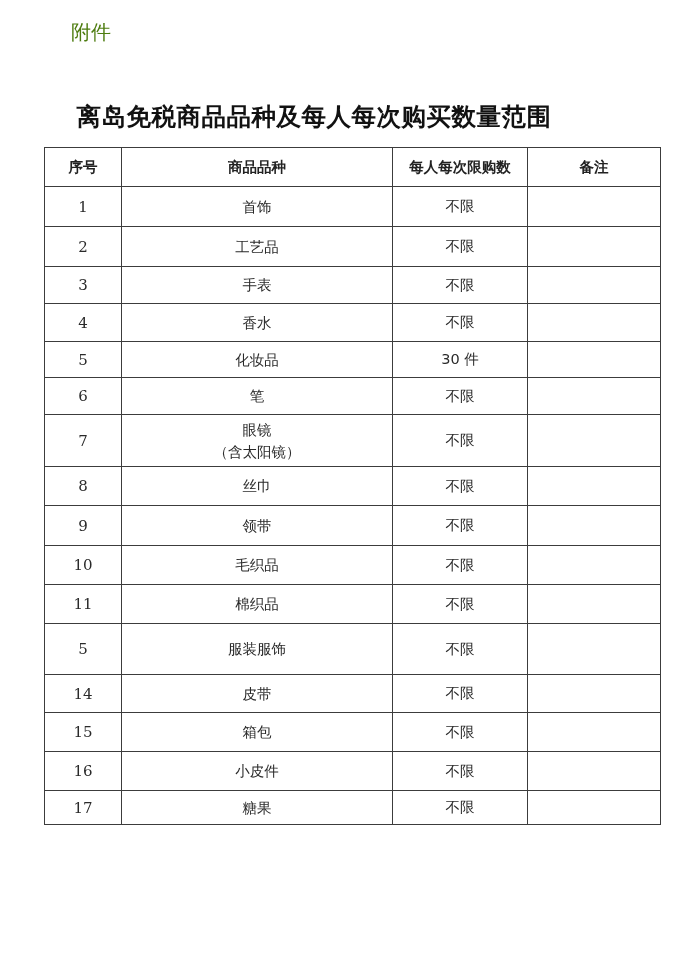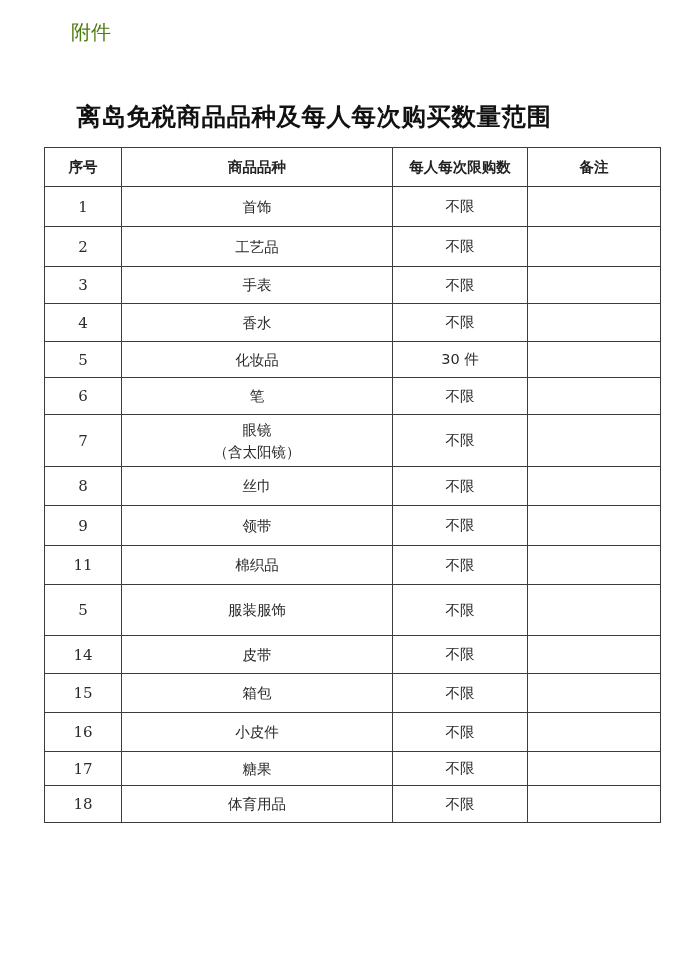--- a/index.html
+++ b/index.html
@@ -169,20 +169,28 @@
         <td></td>
       </tr>
       <tr style="height: 40px;">
         <td class="num">9</td>
         <td class="name">
           <span class="name-line">领带</span>
         </td>
         <td class="qty">不限</td>
         <td></td>
       </tr>
+      <tr style="height: 39px;">
+        <td class="num">10</td>
+        <td class="name">
+          <span class="name-line">毛织品</span>
+        </td>
+        <td class="qty">不限</td>
+        <td></td>
+      </tr>
       <tr style="height: 39px; padding-left: 42px;">
         <td class="num">11</td>
         <td class="name">
           <span class="name-line">棉织品</span>
         </td>
         <td class="qty">不限</td>
         <td></td>
       </tr>
       <tr style="height: 51px;">
         <td class="num">5</td>
@@ -217,22 +225,14 @@
         <td></td>
       </tr>
       <tr style="height: 34px;">
         <td class="num">17</td>
         <td class="name">
           <span class="name-line">糖果</span>
         </td>
         <td class="qty">不限</td>
         <td></td>
       </tr>
-      <tr style="height: 37px;">
-        <td class="num">18</td>
-        <td class="name">
-          <span class="name-line">体育用品</span>
-        </td>
-        <td class="qty">不限</td>
-        <td></td>
-      </tr>
     </tbody>
 </table>
 
 </body></html>

